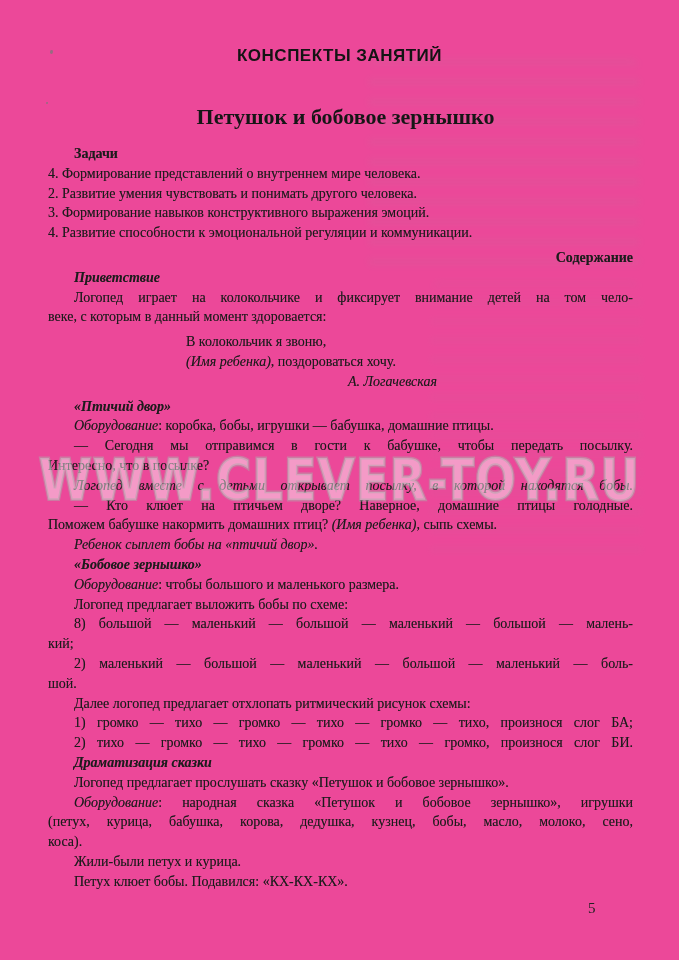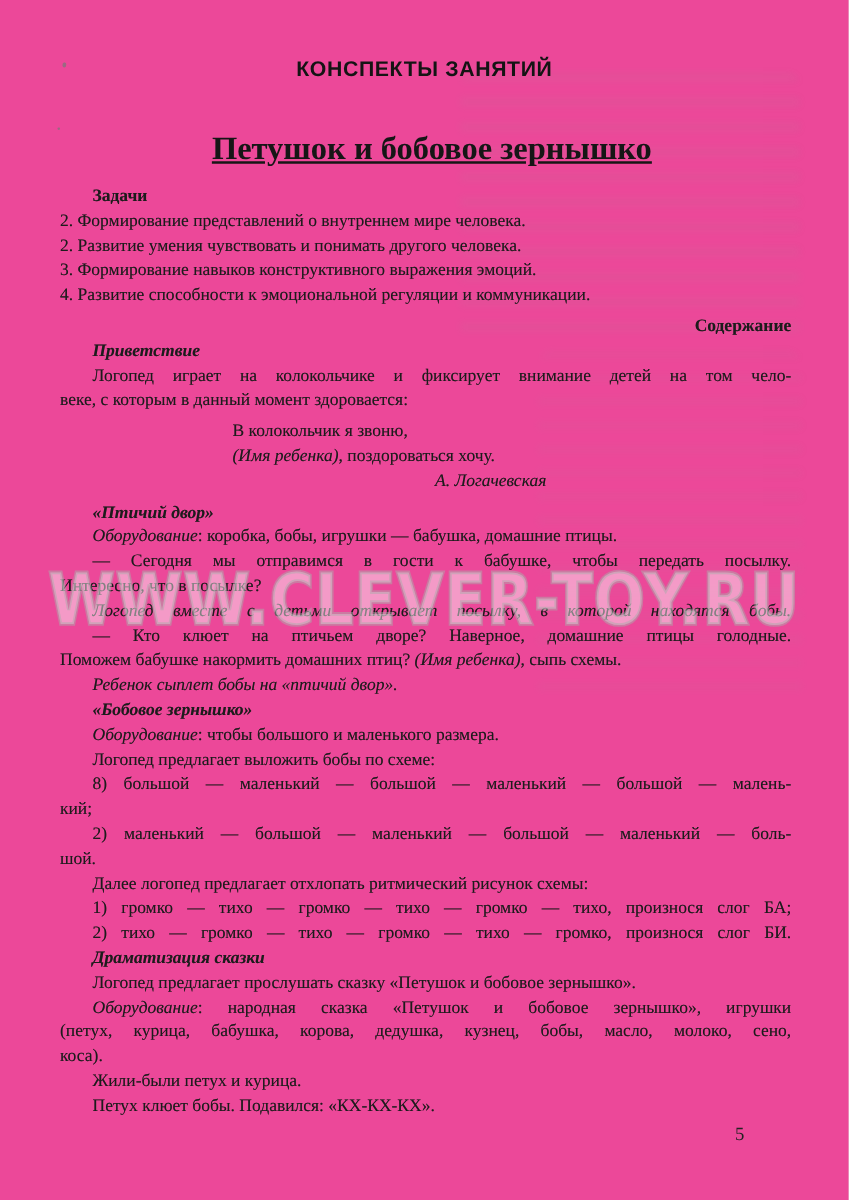--- a/index.html
+++ b/index.html
@@ -18,23 +18,22 @@
     font-family:"Liberation Sans", sans-serif;
     font-weight:bold;
     font-size:17px;
     letter-spacing:0.5px;
     color:#141414;
   }
   .title{
     margin:38px 0 0 12px;
     text-align:center;
     font-weight:bold;
-    font-size:26px;
+    font-size:22px;
     color:#161616;
-    text-decoration:underline;
   }
   .body-col{
     margin-top:14px;
     padding:0 46px 0 48px;
     font-size:14px;
     line-height:19.8px;
     text-shadow:0 0 0.4px rgba(20,20,20,0.45);
   }
   .ln{min-height:19.8px;}
   .ln.ind{text-indent:26px;}
@@ -104,21 +103,21 @@
   <div class="bleed bleed-1"></div>
   <div class="bleed bleed-2"></div>
   <div class="speck speck-1"></div>
   <div class="speck speck-2"></div>
 
   <div class="content-z">
     <h1 class="kicker">КОНСПЕКТЫ ЗАНЯТИЙ</h1>
     <h2 class="title">Петушок и бобовое зернышко</h2>
     <div class="body-col">
         <div class="ln ind"><span class="b">Задачи</span></div>
-        <div class="ln"><span>2. Формирование представлений о внутреннем мире человека.</span></div>
+        <div class="ln"><span>4. Формирование представлений о внутреннем мире человека.</span></div>
         <div class="ln"><span>2. Развитие умения чувствовать и понимать другого человека.</span></div>
         <div class="ln"><span>3. Формирование навыков конструктивного выражения эмоций.</span></div>
         <div class="ln"><span>4. Развитие способности к эмоциональной регуляции и коммуникации.</span></div>
         <div class="ln gap center"><span class="b">Содержание</span></div>
         <div class="ln ind"><span class="bi">Приветствие</span></div>
         <div class="ln ind just"><span>Логопед играет на колокольчике и фиксирует внимание детей на том чело-</span></div>
         <div class="ln"><span>веке, с которым в данный момент здоровается:</span></div>
         <div class="ln gap verse"><span>В колокольчик я звоню,</span></div>
         <div class="ln verse"><span class="i">(Имя ребенка)</span><span>, поздороваться хочу.</span></div>
         <div class="ln signature"><span class="i">А. Логачевская</span></div>

